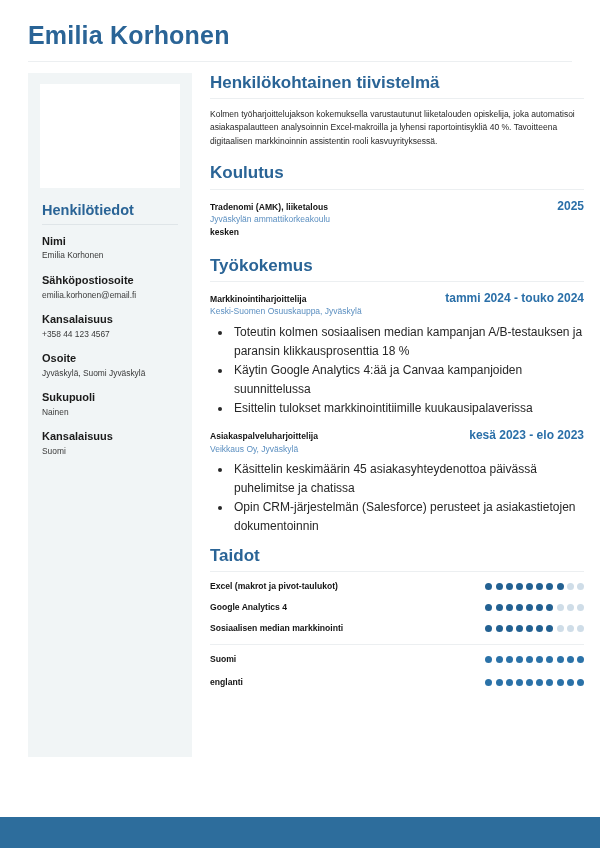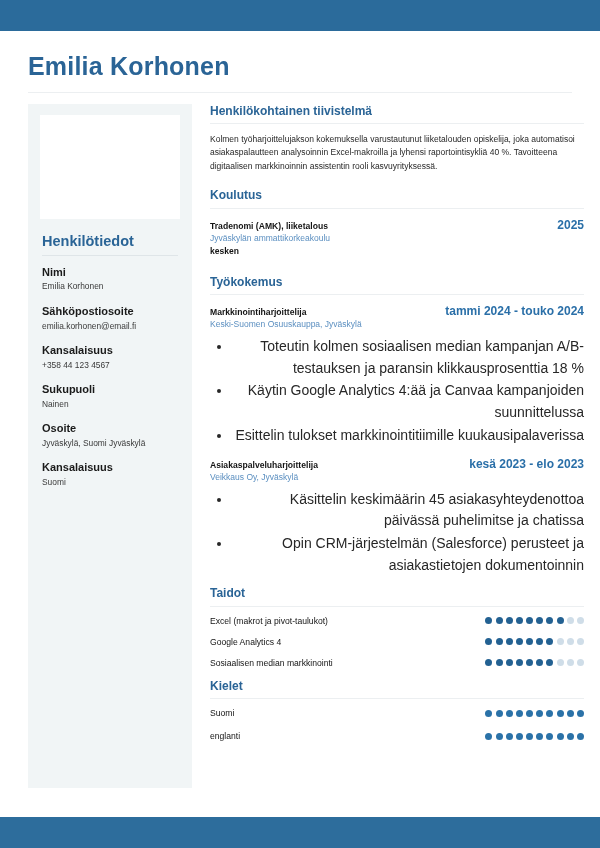--- a/index.html
+++ b/index.html
@@ -15,21 +15,21 @@
     color: #1f1f1f;
     overflow: hidden;
     position: relative;
   }
   .page {
     position: relative;
     width: 600px;
     height: 848px;
     box-sizing: border-box;
     display: flex;
-    flex-direction: column;
+    flex-direction: row;
   }
   .top-bar {
     height: 31px;
     background: #2b6b9b;
     flex: 0 0 auto;
   }
   .bottom-bar {
     position: absolute;
     left: 0;
     bottom: 0;
@@ -114,21 +114,21 @@
     flex: 1 1 auto;
     margin-left: 18px;
     margin-right: 16px;
     margin-top: 11px;
     padding-top: 0;
   }
   .section {
     margin-bottom: 4px;
   }
   .section-heading {
-    font-size: 12px;
+    font-size: 17px;
     font-weight: bold;
     color: #2a6496;
     margin: 0 0 5px 0;
     line-height: 1.2;
   }
   .section-rule {
     border-bottom: 1px solid #eceff1;
     margin-bottom: 9px;
   }
   .summary-text {
@@ -164,44 +164,43 @@
     font-size: 8.5px;
     font-weight: bold;
     color: #141414;
     line-height: 1.5;
   }
   .bullets {
     margin: 5px 0 10px 0;
     padding-left: 22px;
   }
   .bullets li {
-    font-size: 14px;
+    font-size: 12px;
     line-height: 1.55;
     color: #272727;
     margin-bottom: 1px;
     padding-left: 2px;
-    text-align: right;
   }
   .edu-block {
     margin-bottom: 17px;
   }
   .exp-block {
     margin-bottom: 2px;
   }
 
   
   .rate-row {
     display: flex;
     align-items: center;
     justify-content: space-between;
     margin-bottom: 11px;
   }
   .rate-label {
     font-size: 8.6px;
-    font-weight: normal;
+    font-weight: bold;
     color: #141414;
   }
   .dots {
     display: flex;
     gap: 3.2px;
     flex: 0 0 auto;
   }
   .dot {
     width: 7px;
     height: 7px;
@@ -249,26 +248,26 @@
         </div>
         <div class="field">
           <div class="field-label">Sähköpostiosoite</div>
           <div class="field-value">emilia.korhonen@email.fi</div>
         </div>
         <div class="field">
           <div class="field-label">Kansalaisuus</div>
           <div class="field-value">+358 44 123 4567</div>
         </div>
         <div class="field">
+          <div class="field-label">Osoite</div>
+          <div class="field-value">Jyväskylä, Suomi Jyväskylä</div>
+        </div>
+        <div class="field">
           <div class="field-label">Sukupuoli</div>
           <div class="field-value">Nainen</div>
-        </div>
-        <div class="field">
-          <div class="field-label">Osoite</div>
-          <div class="field-value">Jyväskylä, Suomi Jyväskylä</div>
         </div>
         <div class="field">
           <div class="field-label">Kansalaisuus</div>
           <div class="field-value">Suomi</div>
         </div>
       </aside>
 
       <main class="main">
 
         <section class="section">
@@ -366,21 +365,20 @@
                 <span class="dot on"></span>
                 <span class="dot on"></span>
                 <span class="dot"></span>
                 <span class="dot"></span>
                 <span class="dot"></span>
               </span>
           </div>
         </section>
 
         <section class="section langs-section">
-          <h2 class="section-heading">Kielet</h2>
           <div class="section-rule"></div>
 
           <div class="rate-row lang-row">
             <span class="rate-label">Suomi</span>
             <span class="dots">
                 <span class="dot on lang"></span>
                 <span class="dot on lang"></span>
                 <span class="dot on lang"></span>
                 <span class="dot on lang"></span>
                 <span class="dot on lang"></span>

